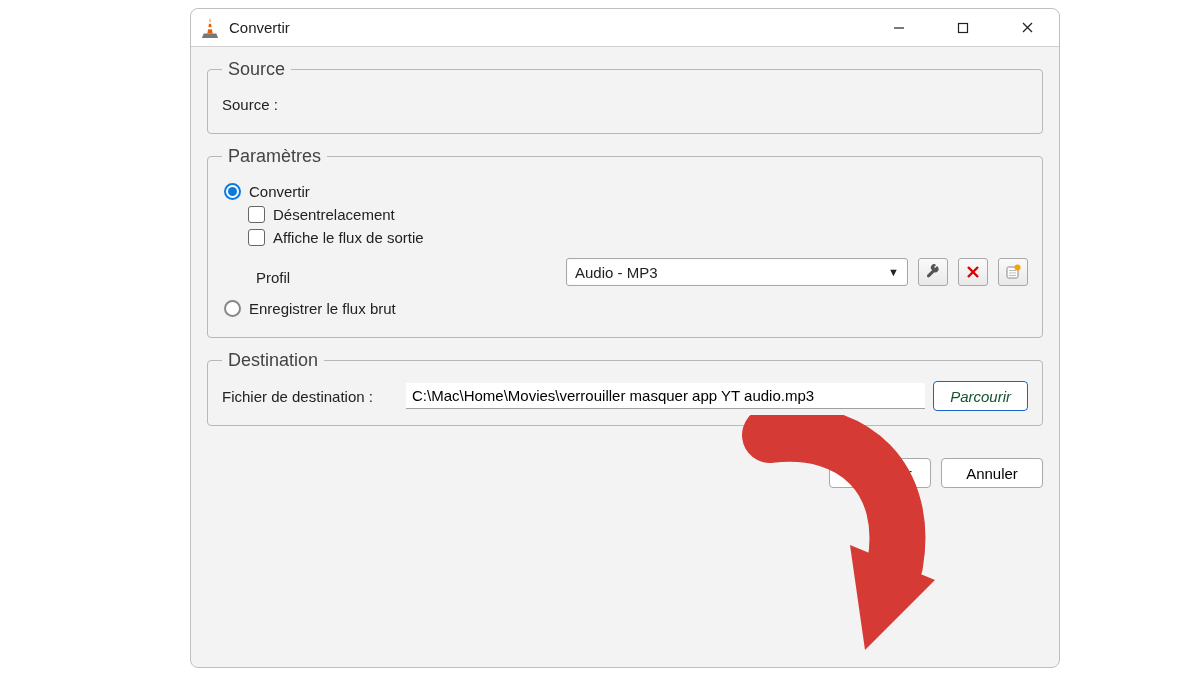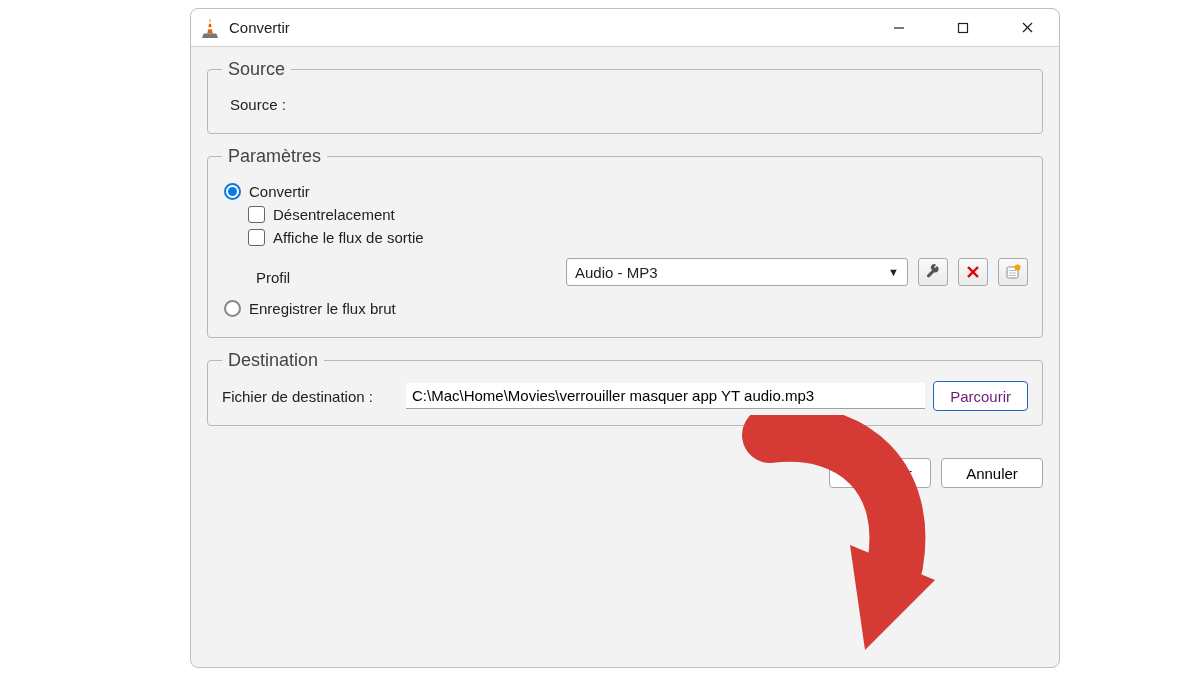--- a/index.html
+++ b/index.html
@@ -56,21 +56,21 @@
     padding: 10px 14px 14px 14px;
     background: #f3f3f3;
   }
   legend {
     font-size: 18px;
     padding: 0 6px;
     color: #444;
     background: #f3f3f3;
   }
 
-  .row { display:flex; align-items:center; gap:20px; margin: 6px 8px; }
+  .row { display:flex; align-items:center; gap:20px; margin: 6px 0; }
   .label { min-width: 72px; }
 
   .text-input {
     flex: 1;
     background: #fff;
     border: none;
     border-bottom: 1px solid #a0a0a0;
     padding: 4px 6px;
     font-size: 15px;
     font-family: inherit;
@@ -147,22 +147,23 @@
     border:1px solid #a8a8a8;
     background:#fff;
     border-radius:4px;
     padding: 4px 16px;
     height:30px;
     font-size:15px;
     display:inline-flex; align-items:center; justify-content:center;
   }
   .btn.browse {
     border-color:#1a64c8;
-    color:#701a75;
-    background:#fff;
+    color:#14532d;
+    background:#fff;
+    font-style:italic;
   }
 
   .footer {
     display:flex; justify-content:flex-end; gap:10px;
     padding: 8px 16px 12px 16px;
   }
   .footer .btn { min-width: 102px; }
 
   .arrow-overlay {
     position:absolute;

